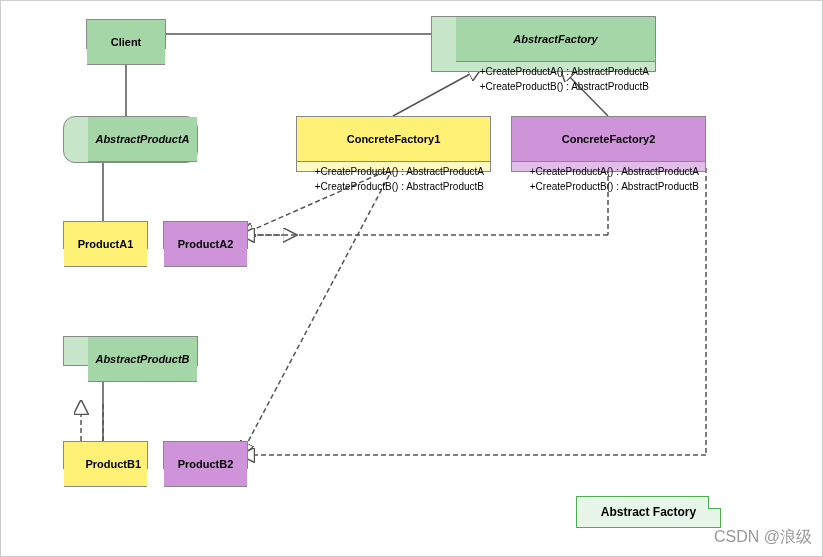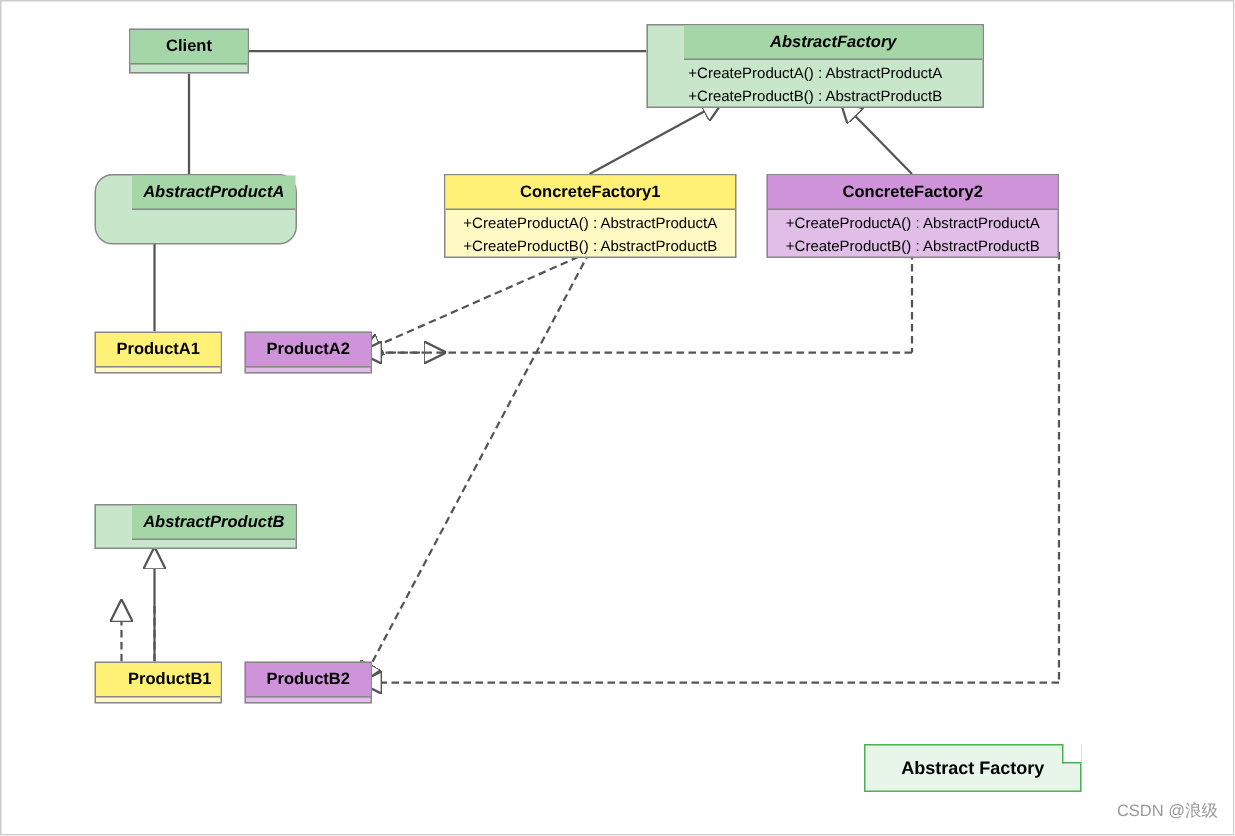--- a/index.html
+++ b/index.html
@@ -19,27 +19,27 @@
       background: #fff;
       border: 1px solid #ccc;
     }
     .uml-box {
       position: absolute;
       border: 1.5px solid #888;
       text-align: center;
       font-size: 11px;
     }
     .uml-box .box-title {
-      padding: 5px 6px;
+      padding: 16px 6px;
       font-weight: bold;
       border-bottom: 1px solid #888;
     }
     .uml-box .box-body {
       padding: 2px 6px;
-      text-align: center;
+      text-align: right;
       font-size: 10px;
       line-height: 1.5;
     }
     .italic { font-style: italic; margin-left: 24px; }
 
     
     .green-box { background: #c8e6c9; }
     .green-box .box-title { background: #a5d6a7; }
 
     
@@ -76,21 +76,21 @@
       top: 0; left: 0;
       width: 823px;
       height: 557px;
       pointer-events: none;
     }
 
     .watermark {
       position: absolute;
       bottom: 8px;
       right: 10px;
-      font-size: 11px;
+      font-size: 16px;
       color: #999;
     }
   </style>
 </head>
 <body>
 
 <div class="diagram-container">
 
   <svg class="arrows">
     <defs>

